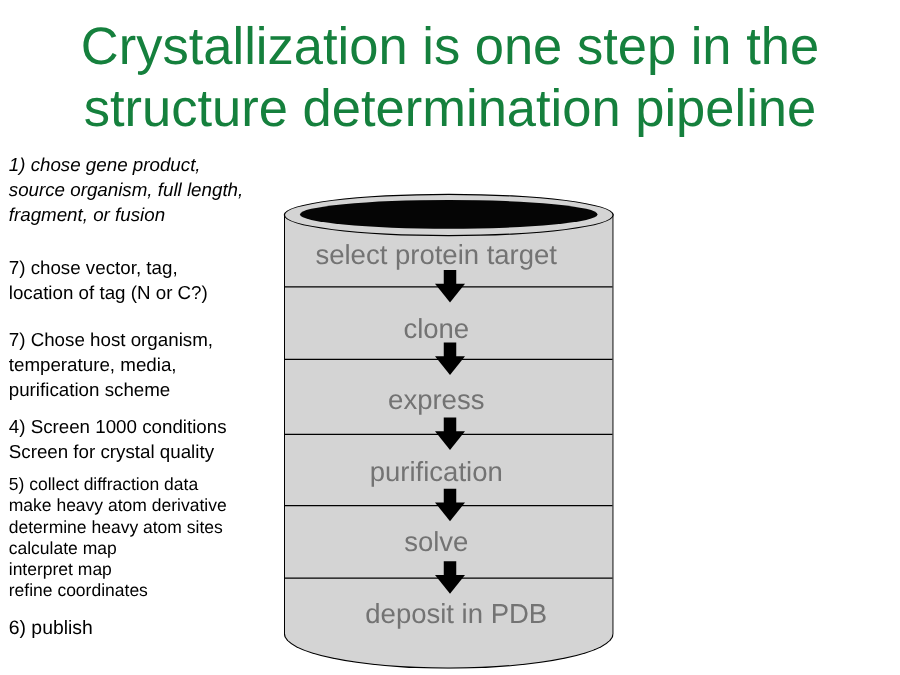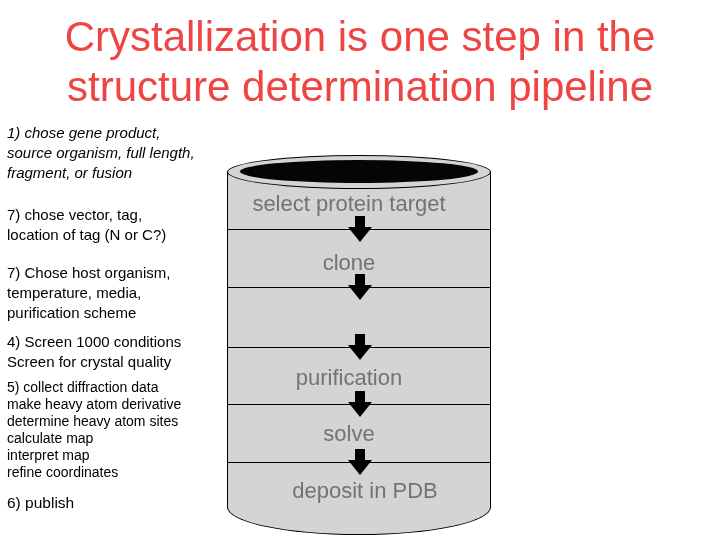--- a/index.html
+++ b/index.html
@@ -18,21 +18,21 @@
   .title {
     position: absolute;
     top: 12px;
     left: 0;
     width: 720px;
     margin: 0;
     text-align: center;
     font-size: 42px;
     line-height: 50px;
     font-weight: 400;
-    color: #ef4444;
+    color: #15803d;
     white-space: pre-line;
   }
 
   .step {
     position: absolute;
     left: 7px;
     width: 218px;
     margin: 0;
     font-size: 15px;
     line-height: 20px;
@@ -179,20 +179,21 @@
     </div>
 
     <div class="divider d1"></div>
     <div class="divider d2"></div>
     <div class="divider d3"></div>
     <div class="divider d4"></div>
     <div class="divider d5"></div>
 
     <div class="stage-label l1">select protein target</div>
     <div class="stage-label l2">clone</div>
+    <div class="stage-label l3">express</div>
     <div class="stage-label l4">purification</div>
     <div class="stage-label l5">solve</div>
     <div class="stage-label l6">deposit in PDB</div>
 
     <div class="arrow a1"></div>
     <div class="arrow a2"></div>
     <div class="arrow a3"></div>
     <div class="arrow a4"></div>
     <div class="arrow a5"></div>
   </div>

